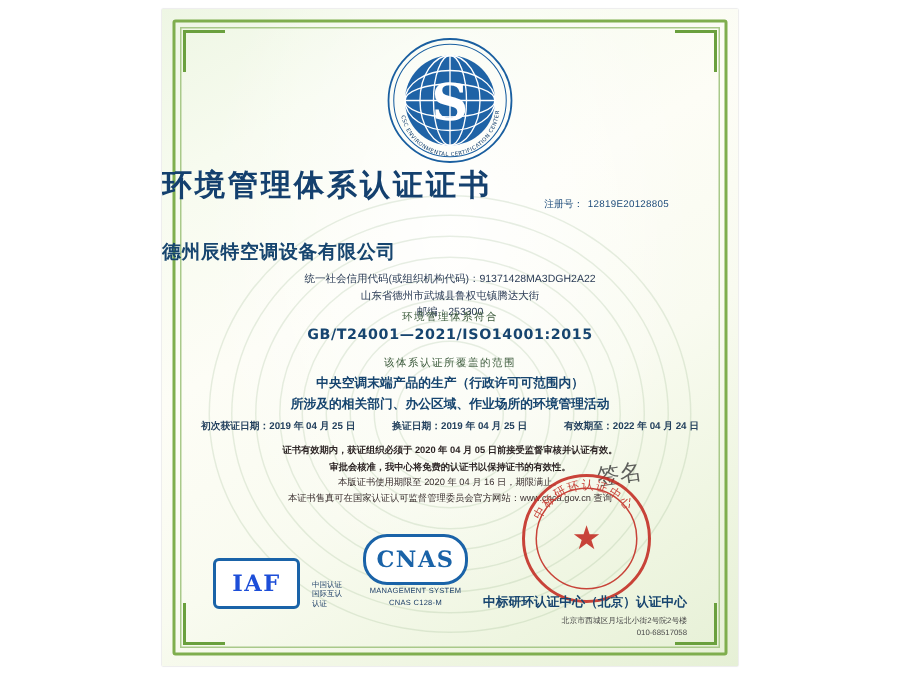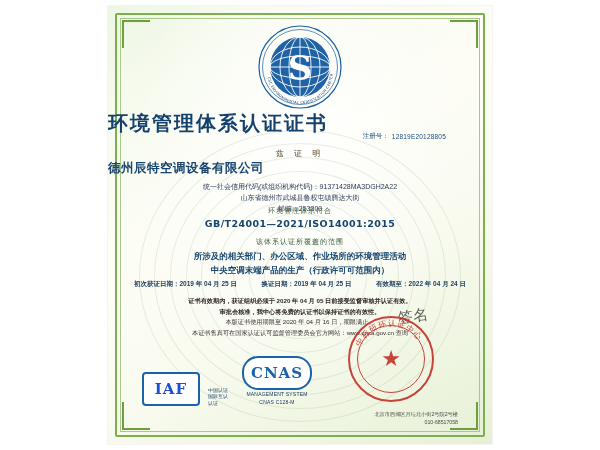--- a/index.html
+++ b/index.html
@@ -337,37 +337,36 @@
       </svg>
     </div>
 
     <div class="title">环境管理体系认证证书</div>
 
     <div class="regbox">
       <span class="lbl">注册号：</span>
       <span class="val">12819E20128805</span>
     </div>
 
-    <div class="certify">兹 证 明</div>
 
     <div class="company">德州辰特空调设备有限公司</div>
 
     <div class="meta">
       <div>统一社会信用代码(或组织机构代码)：91371428MA3DGH2A22</div>
       <div>山东省德州市武城县鲁权屯镇腾达大街</div>
       <div>邮编：253300</div>
     </div>
 
     <div class="section-label std-label">环境管理体系符合</div>
     <div class="std-value">GB/T24001—2021/ISO14001:2015</div>
 
     <div class="section-label scope-label">该体系认证所覆盖的范围</div>
     <div class="scope-value">
+      <div>中央空调末端产品的生产（行政许可可范围内）</div>
       <div>所涉及的相关部门、办公区域、作业场所的环境管理活动</div>
-      <div>中央空调末端产品的生产（行政许可可范围内）</div>
     </div>
 
     <div class="dates">
       <span>初次获证日期：2019 年 04 月 25 日</span>
       <span>换证日期：2019 年 04 月 25 日</span>
       <span>有效期至：2022 年 04 月 24 日</span>
     </div>
 
     <div class="notes">
       <div class="nb">证书有效期内，获证组织必须于 2020 年 04 月 05 日前接受监督审核并认证有效。</div>
@@ -396,20 +395,21 @@
       <div class="inner"></div>
       <div class="star">★</div>
       <svg viewBox="0 0 82 82" width="82" height="82" style="position:absolute;left:0;top:0;" aria-hidden="true">
         <path id="sealArc" d="M 8,41 A 33,33 0 0 1 74,41" fill="none"></path>
         <text font-family="DejaVu Sans, sans-serif" font-size="8" fill="#c32b22" letter-spacing="1">
           <textPath href="#sealArc" startOffset="12%">中标研环认证中心</textPath>
         </text>
       </svg>
     </div>
 
+    <div class="issuer">中标研环认证中心（北京）认证中心</div>
 
     <div class="footer">
       <div>北京市西城区月坛北小街2号院2号楼</div>
       <div>010-68517058</div>
     </div>
 
   </div>
 </div>
 
 </body></html>

